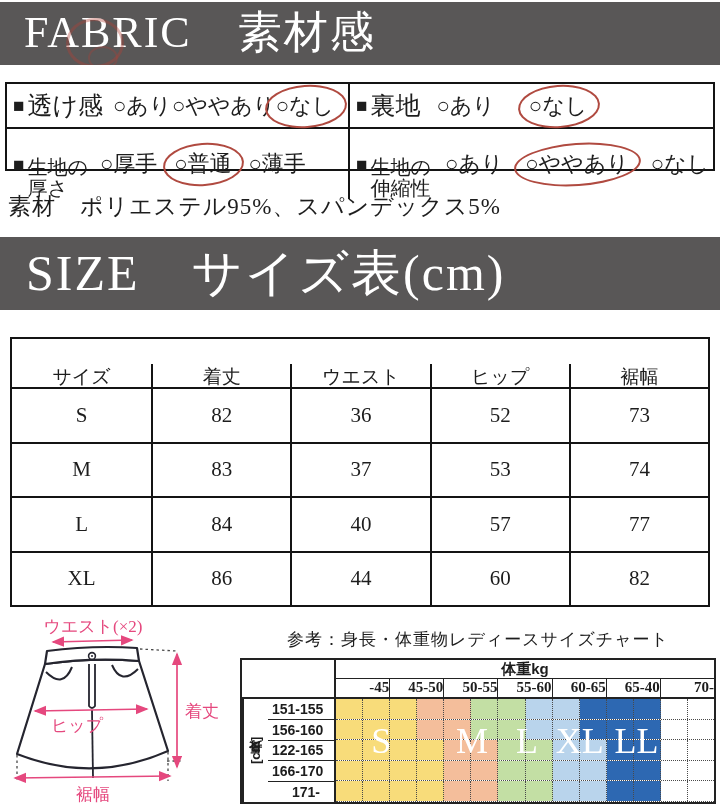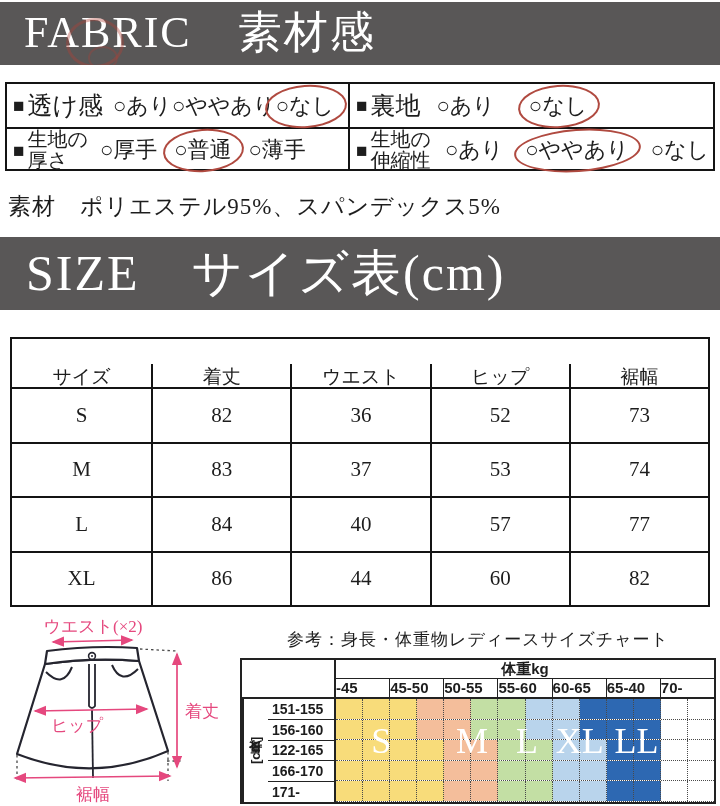--- a/index.html
+++ b/index.html
@@ -21,21 +21,21 @@
   #fabric-table{
     position:absolute;top:82px;left:5px;width:710px;height:89px;
     border:2px solid #141414;display:grid;grid-template-columns:1fr 1fr;grid-template-rows:43px 1fr;
     box-sizing:border-box;
   }
   .fcell{display:flex;align-items:center;padding:0 4px 0 6px;box-sizing:border-box;overflow:visible;}
   .fcell.bl{border-left:2px solid #141414;}
   .fcell.bt{border-top:2px solid #141414;}
   .flabel{display:flex;align-items:center;gap:3px;font-size:25px;white-space:nowrap;}
   .fsquare{font-size:19px;line-height:1;}
-  .flines{font-size:20px;line-height:1.05;}
+  .flines{font-size:20px;line-height:1.05;margin-top:28px;}
   .fopts{display:flex;align-items:center;font-size:22px;white-space:nowrap;flex:1;}
   .fopts.spread{justify-content:space-between;margin-left:10px;padding-right:10px;}
   .fopts.cluster{gap:34px;margin-left:16px;}
   .fopts.gaps{gap:17px;margin-left:12px;}
   .fopts.gaps2{gap:22px;margin-left:14px;}
   .fopt{position:relative;}
   .circ::after{
     content:"";position:absolute;left:-11px;right:-13px;top:-6px;bottom:-7px;
     border:2.5px solid #b04a40;border-radius:50%;transform:rotate(-4deg);
   }
@@ -59,25 +59,25 @@
   .rc-table{border:2px solid #222;height:142px;display:flex;box-sizing:content-box;}
   .rc-left{width:92px;border-right:2px solid #222;display:flex;flex-direction:column;flex:none;}
   .rc-corner{height:37px;border-bottom:2px solid #222;}
   .rc-left-body{flex:1;display:flex;}
   .rc-rot{
     width:24px;border-right:2px solid #222;display:flex;align-items:center;justify-content:center;
     writing-mode:vertical-rl;transform:rotate(180deg);font-size:13px;font-weight:bold;
   }
   .rc-ranges{flex:1;display:flex;flex-direction:column;}
   .rc-range{flex:1;display:flex;align-items:center;padding-left:4px;font-size:14px;font-weight:bold;border-bottom:1.5px solid #222;white-space:nowrap;}
-  .rc-range:last-child{border-bottom:none;}
+  .rc-range:last-child{border-bottom:none;margin-left:20px;}
   .rc-right{flex:1;display:flex;flex-direction:column;position:relative;}
   .rc-wh{height:18px;line-height:18px;text-align:center;font-size:15px;font-weight:bold;border-bottom:1.5px solid #222;}
   .rc-wcols{height:18px;display:flex;border-bottom:2px solid #222;}
-  .rc-wcol{flex:1;text-align:left;line-height:17px;font-size:15px;font-weight:bold;border-right:1.5px solid #222;}
+  .rc-wcol{flex:1;text-align:right;line-height:17px;font-size:15px;font-weight:bold;border-right:1.5px solid #222;font-family:Liberation Serif, serif;}
   .rc-wcol:last-child{border-right:none;}
   .rc-grid{flex:1;display:flex;flex-direction:column;position:relative;}
   .rc-grow{flex:1;display:flex;border-bottom:1px dotted #4a4a4a;}
   .rc-grow:last-child{border-bottom:none;}
   .gcell{flex:1;border-right:1px dotted #4a4a4a;}
   .gcell:last-child{border-right:none;}
   .rc-letters{position:absolute;left:0;top:0;right:0;bottom:0;pointer-events:none;}
   .rc-letters span{
     position:absolute;top:41%;transform:translate(-50%,-50%);
     font-family:"Liberation Serif","DejaVu Serif",serif;font-size:36px;color:#fff;font-weight:500;

